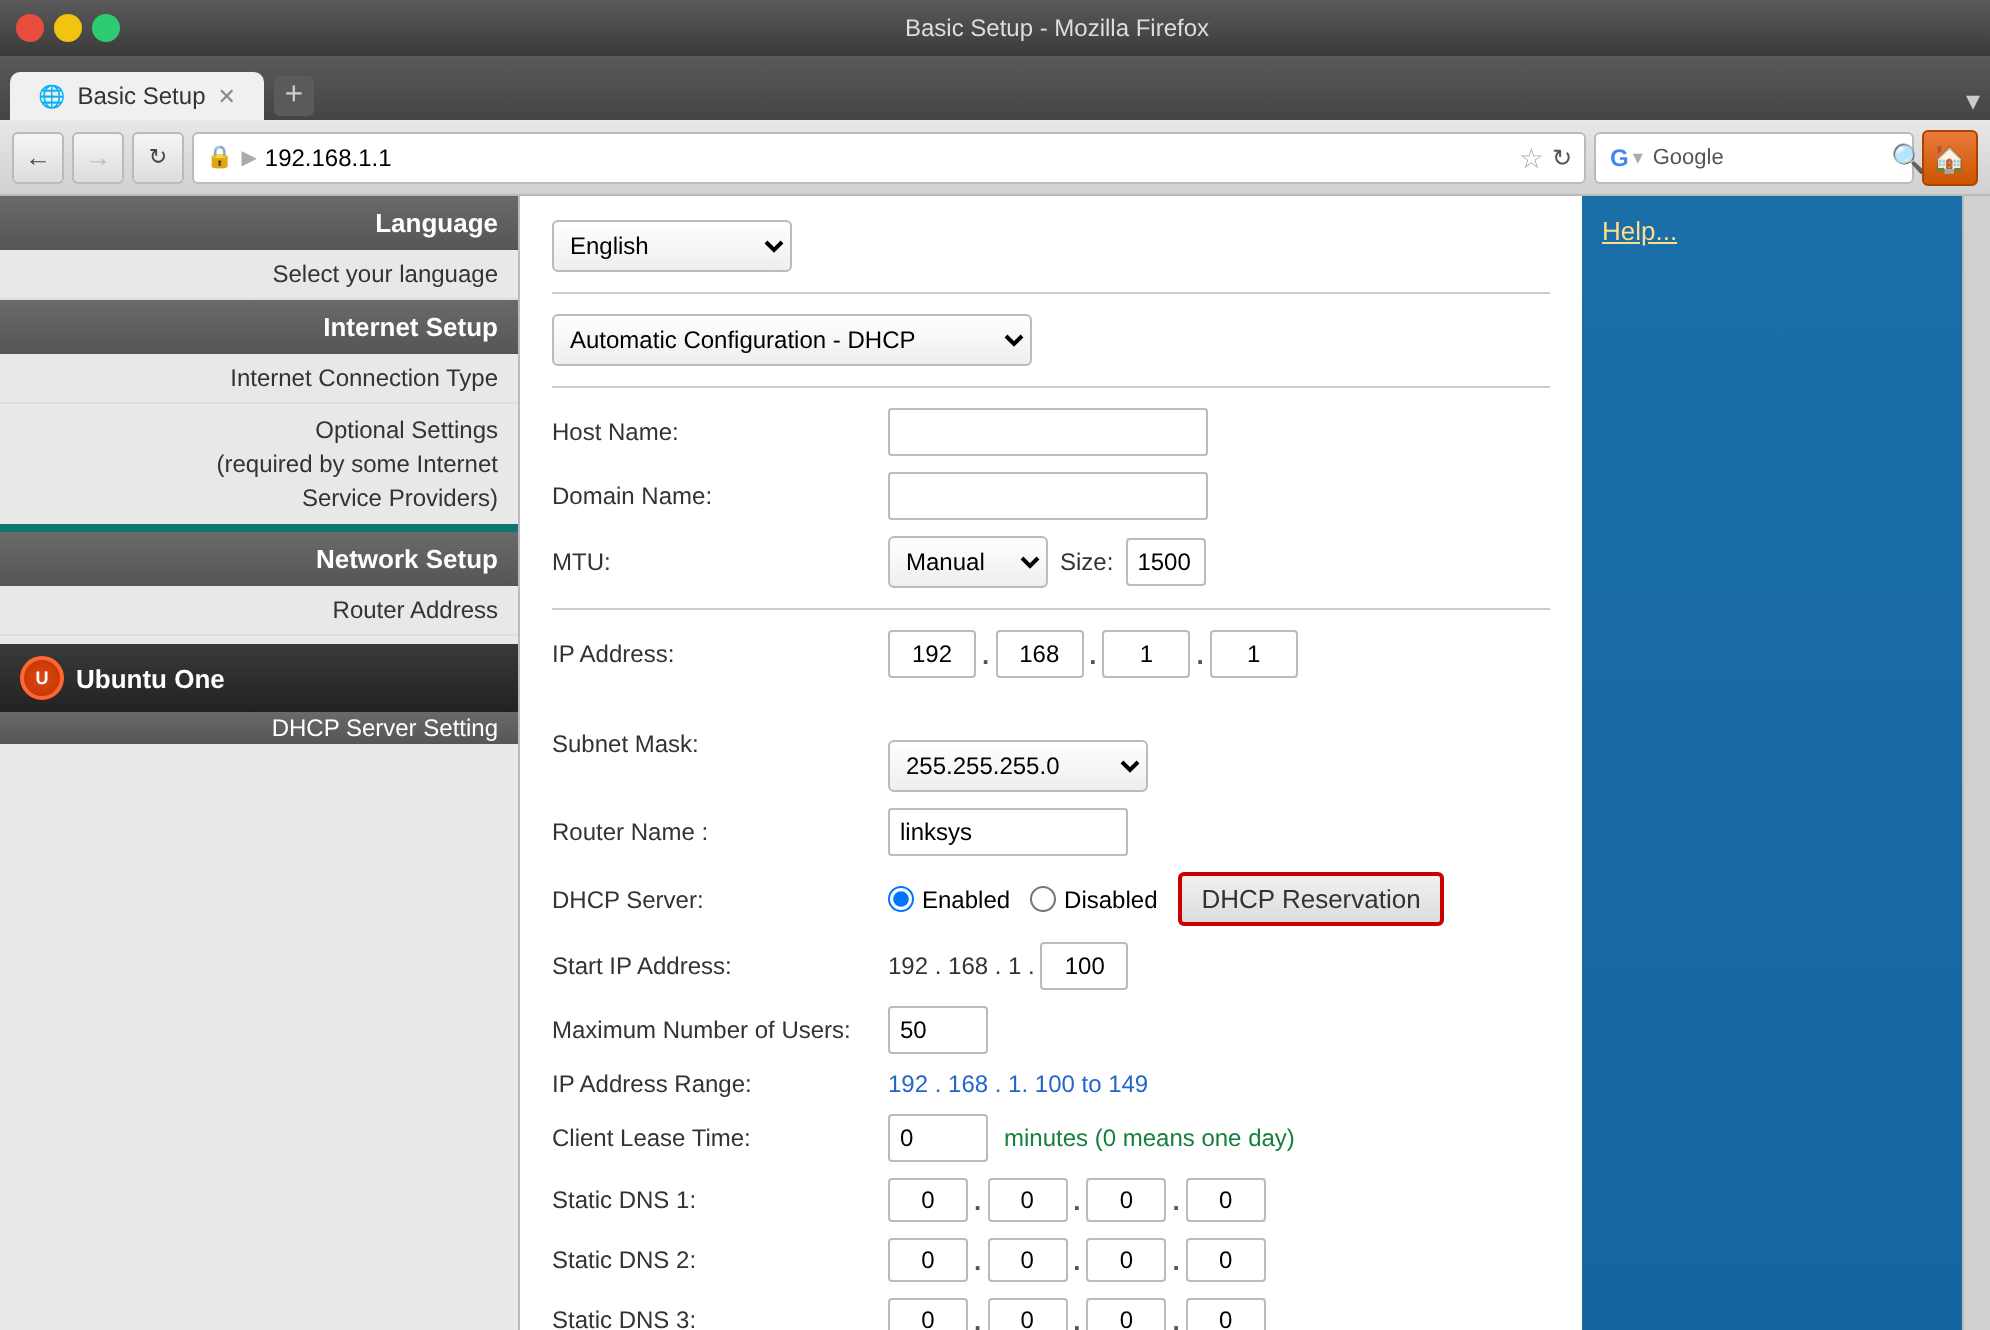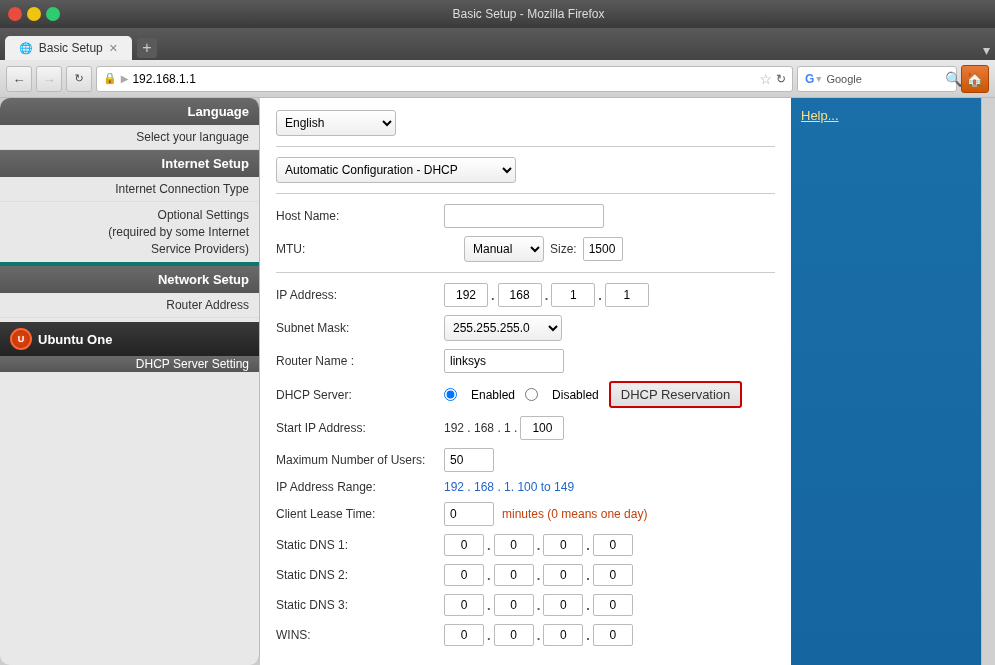--- a/index.html
+++ b/index.html
@@ -122,21 +122,20 @@
       overflow: hidden;
     }
 
     
     .sidebar {
       width: 260px;
       background: #e8e8e8;
       border-right: 1px solid #bbb;
       overflow-y: auto;
       flex-shrink: 0;
-      border-radius: 10px;
     }
     .sidebar-section-header {
       background: linear-gradient(to bottom, #6a6a6a, #555);
       color: white;
       padding: 6px 10px;
       text-align: right;
       font-size: 13px;
       font-weight: bold;
     }
     .sidebar-item {
@@ -237,26 +236,26 @@
       width: 44px; height: 24px;
       border: 1px solid #bbb;
       border-radius: 2px;
       padding: 0 4px;
       font-size: 12px;
       text-align: center;
       outline: none;
     }
     .ip-dot { color: #555; font-size: 13px; font-weight: bold; }
 
-    .mtu-row { display: flex; align-items: center; gap: 6px; margin-left: 20px; }
+    .mtu-row { display: flex; align-items: center; gap: 6px; }
     .mtu-label { font-size: 12px; color: #333; }
 
     
     .radio-group { display: flex; align-items: center; gap: 10px; }
-    .radio-label { display: flex; align-items: center; gap: 14px; font-size: 12px; cursor: pointer; }
+    .radio-label { display: flex; align-items: center; gap: 4px; font-size: 12px; cursor: pointer; }
 
     
     .dhcp-reservation-btn {
       background: linear-gradient(to bottom, #f0f0f0, #ddd);
       border: 2px solid #cc0000;
       border-radius: 3px;
       padding: 4px 10px;
       font-size: 13px;
       cursor: pointer;
       color: #333;
@@ -292,21 +291,21 @@
       width: 40px; height: 22px;
       border: 1px solid #bbb;
       border-radius: 2px;
       padding: 0 3px;
       font-size: 12px;
       text-align: center;
       outline: none;
     }
 
     .range-text { font-size: 12px; color: #2266cc; }
-    .minutes-text { font-size: 12px; color: #c2410c; }
+    .minutes-text { font-size: 12px; color: #15803d; }
 
     .start-ip-row { display: flex; align-items: center; gap: 3px; font-size: 12px; color: #333; }
     .start-ip-box {
       width: 44px; height: 24px;
       border: 1px solid #bbb;
       border-radius: 2px;
       padding: 0 4px;
       font-size: 12px;
       text-align: center;
       outline: none;
@@ -399,20 +398,24 @@
       </select>
     </div>
 
     <hr class="section-divider">
 
     <div class="form-row">
       <span class="form-label">Host Name:</span>
       <input class="form-input" type="text" style="width: 160px;">
     </div>
 
+    <div class="form-row">
+      <span class="form-label">Domain Name:</span>
+      <input class="form-input" type="text" style="width: 160px;">
+    </div>
 
     <div class="form-row">
       <span class="form-label">MTU:</span>
       <div class="mtu-row">
         <select class="select-dropdown" style="width: 80px;">
           <option>Manual</option>
         </select>
         <span class="mtu-label">Size:</span>
         <input class="form-input" type="text" style="width: 40px;" value="1500">
       </div>
@@ -428,21 +431,21 @@
         <input class="ip-box" type="text" value="168" style="">
         <span class="ip-dot">.</span>
         <input class="ip-box" type="text" value="1" style="">
         <span class="ip-dot">.</span>
         <input class="ip-box" type="text" value="1" style="">
       </div>
     </div>
 
     <div class="form-row">
       <span class="form-label">Subnet Mask:</span>
-      <select class="select-dropdown" style="width: 118px;">
+      <select class="select-dropdown" style="width: 130px; margin-top: 23px;">
         <option>255.255.255.0</option>
       </select>
     </div>
 
     <div class="form-row">
       <span class="form-label">Router Name :</span>
       <input class="form-input" type="text" style="width: 120px;" value="linksys">
     </div>
 
     <div class="form-row">

